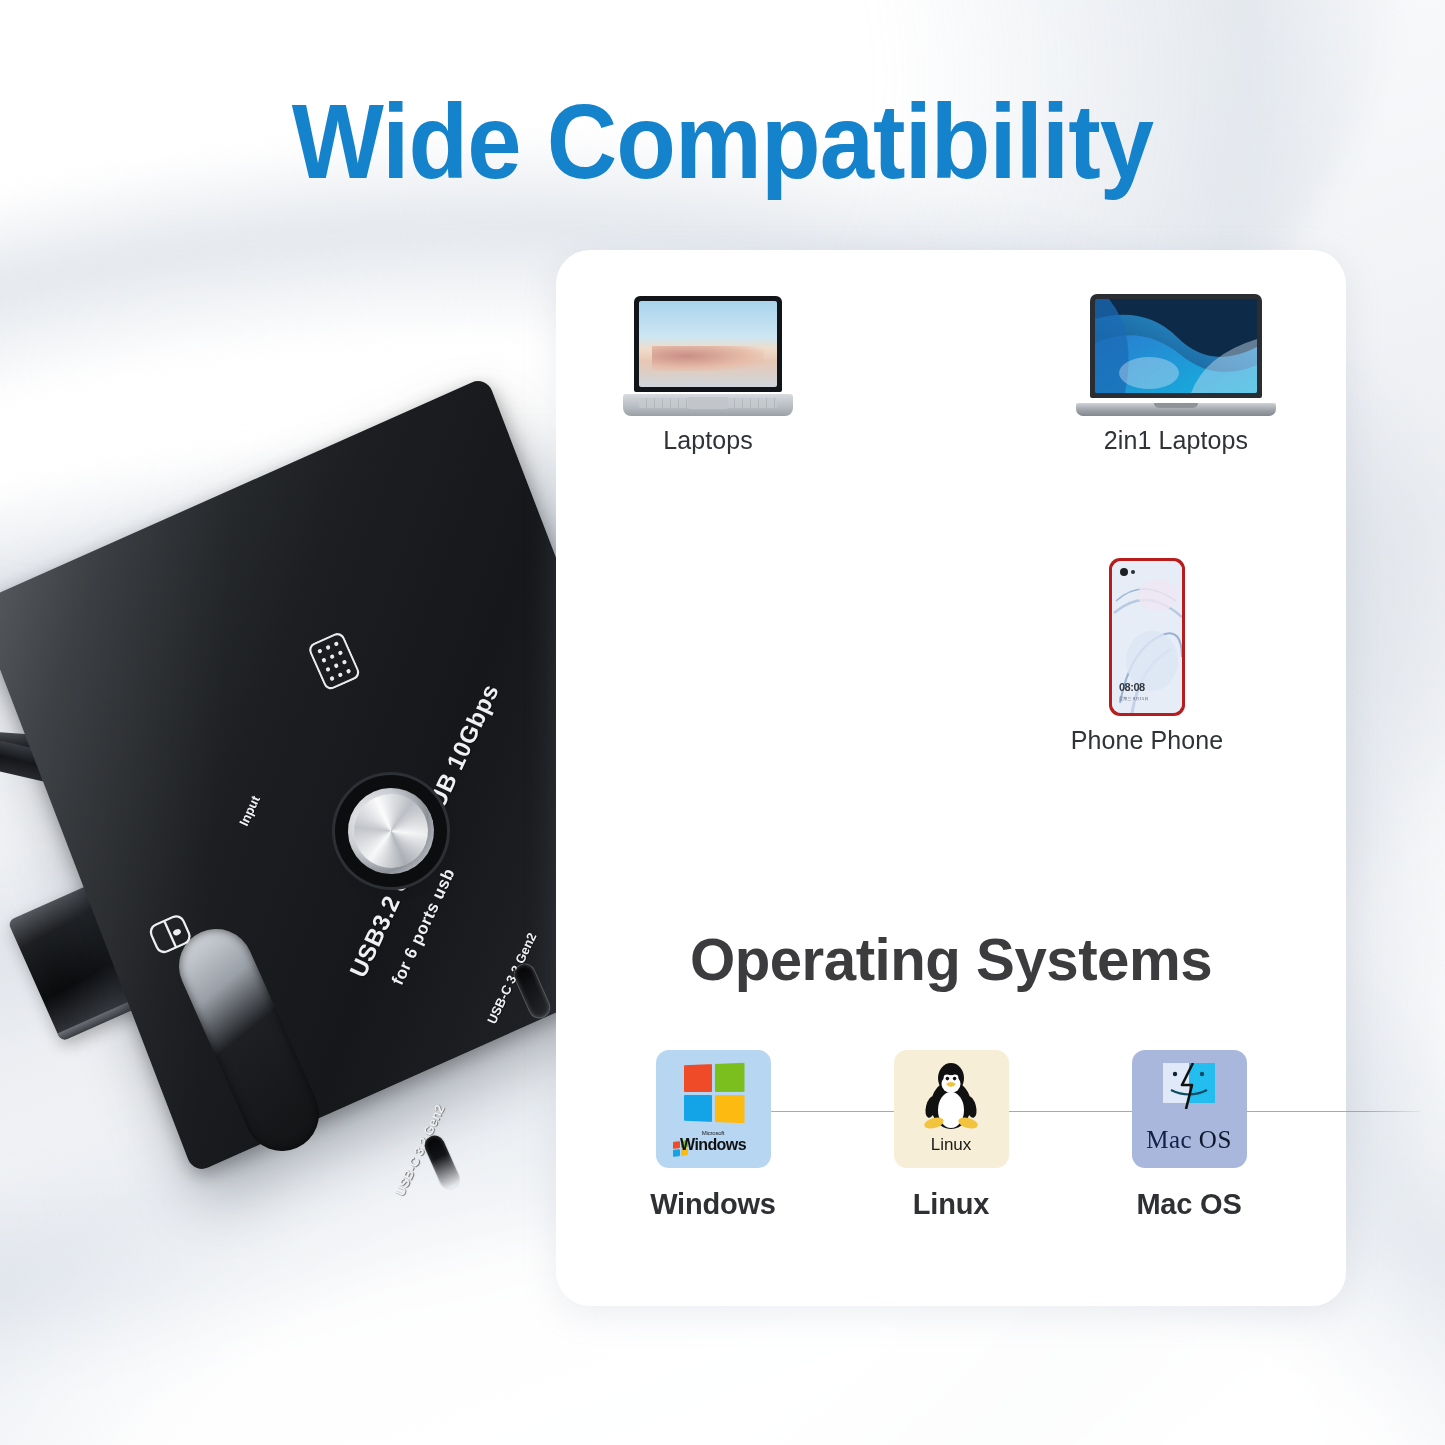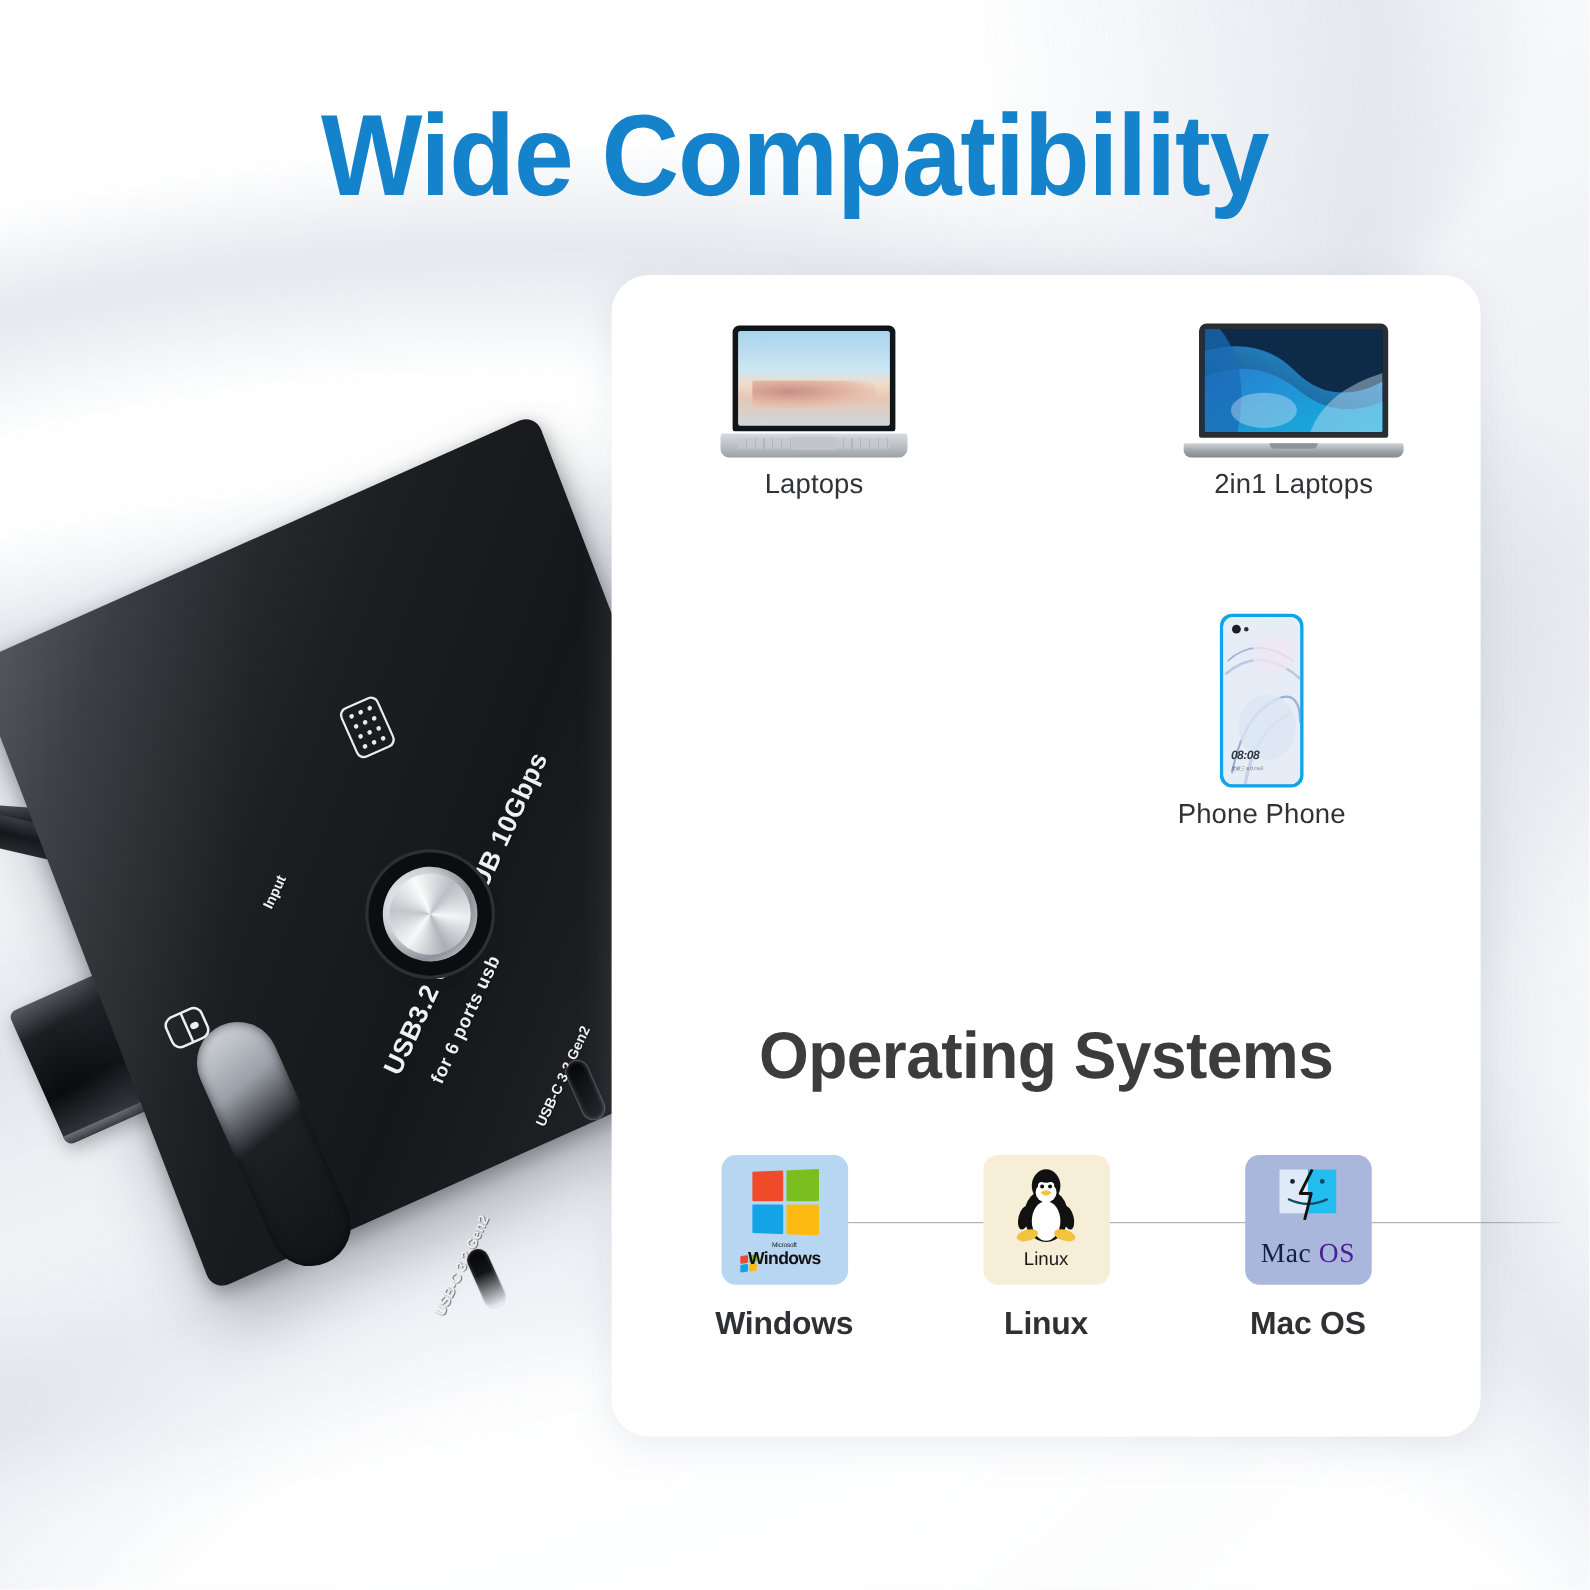--- a/index.html
+++ b/index.html
@@ -89,21 +89,21 @@
   .t-lin{background:#f7eed7;}
   .tux{position:absolute;left:50%;top:10px;transform:translateX(-50%);width:58px;height:72px;}
   .lintext{position:absolute;left:0;right:0;bottom:13px;text-align:center;font-size:17px;color:#1a1a1a;font-weight:400;}
 
   
   .t-mac{background:#a8b7db;}
   .finder{position:absolute;left:50%;top:13px;transform:translateX(-50%);width:52px;height:46px;}
   .mactext{position:absolute;left:0;right:0;bottom:16px;text-align:center;
     font-family:"Liberation Serif", serif;font-size:25px;letter-spacing:.5px;line-height:25px;}
   .mactext .m1{color:#12204a;}
-  .mactext .m2{color:#4c1d95;}
+  .mactext .m2{color:#0f172a;}
 
   
   #hub{position:absolute;left:0px;top:440px;width:820px;height:880px;}
 
   
   .cable{position:absolute;left:-10px;top:300px;width:240px;height:34px;
     background:linear-gradient(180deg,#4a4d52,#17181b 42%,#0a0b0d 72%,#2a2c30);
     border-radius:6px;transform:rotate(4deg);}
   .cable2{position:absolute;left:-10px;top:316px;width:150px;height:30px;
     background:linear-gradient(180deg,#3d4045,#121316 50%,#27292d);border-radius:8px;transform:rotate(13deg);}
@@ -198,21 +198,21 @@
     background:linear-gradient(180deg,#cfd3d8,#9ea3a9 55%,#83888e);border-radius:2px 2px 7px 7px;}
   .mba-base:after{content:"";position:absolute;left:50%;transform:translateX(-50%);top:0;width:44px;height:5px;
     background:#8f949a;border-radius:0 0 5px 5px;}
 
   .ipad{width:120px;height:160px;position:relative;}
   .ipad-body{position:absolute;inset:0;background:#1b1e22;border-radius:11px;padding:6px;box-sizing:border-box;}
   .ipad-scr{width:100%;height:100%;border-radius:6px;overflow:hidden;position:relative;background:#0a1a2e;}
   .ipad-scr svg{position:absolute;inset:0;}
 
   .phone{width:76px;height:158px;position:relative;}
-  .phone-body{position:absolute;inset:0;background:#0ea5e9;border-radius:11px;padding:3px;box-sizing:border-box;font-style:italic;}
+  .phone-body{position:absolute;inset:0;background:#b91c1c;border-radius:11px;padding:3px;box-sizing:border-box;}
   .phone-scr{width:100%;height:100%;border-radius:9px;overflow:hidden;position:relative;
     background:linear-gradient(165deg,#e9eef6,#dbe4f1 45%,#cfd9ea);}
   .phone-scr svg{position:absolute;inset:0;}
   .phone-hole{position:absolute;left:8px;top:7px;width:8px;height:8px;border-radius:50%;background:#1c1f24;}
   .phone-hole2{position:absolute;left:19px;top:9px;width:4px;height:4px;border-radius:50%;background:#2b2f35;}
   .phone-time{position:absolute;left:7px;bottom:20px;font-size:11px;color:#33383f;font-weight:bold;letter-spacing:-.5px;}
   .phone-date{position:absolute;left:7px;bottom:12px;font-size:4px;color:#5a616b;letter-spacing:.2px;}
 </style>
 </head>
 <body>
@@ -289,21 +289,21 @@
     <svg width="38" height="32" viewBox="0 0 38 32">
       <rect x="1.5" y="1.5" width="35" height="29" rx="8" fill="none" stroke="#eceef0" stroke-width="2.3"></rect>
       <line x1="19" y1="1.5" x2="19" y2="30.5" stroke="#eceef0" stroke-width="2.3"></line>
       <ellipse cx="26" cy="17" rx="4" ry="3" fill="#eceef0"></ellipse>
     </svg>
   </div>
 </div>
 
 <div id="card">
 
-  <div class="dev" style="left:68px;top:46px;width:232px;">
+  <div class="dev" style="left:36px;top:46px;width:232px;">
     <div class="artbox laptop">
       <div class="lid">
           <div class="scr scr-surface"></div>
         </div>
       <div class="base"></div>
     </div>
     <div class="label">Laptops</div>
   </div>
 
 

